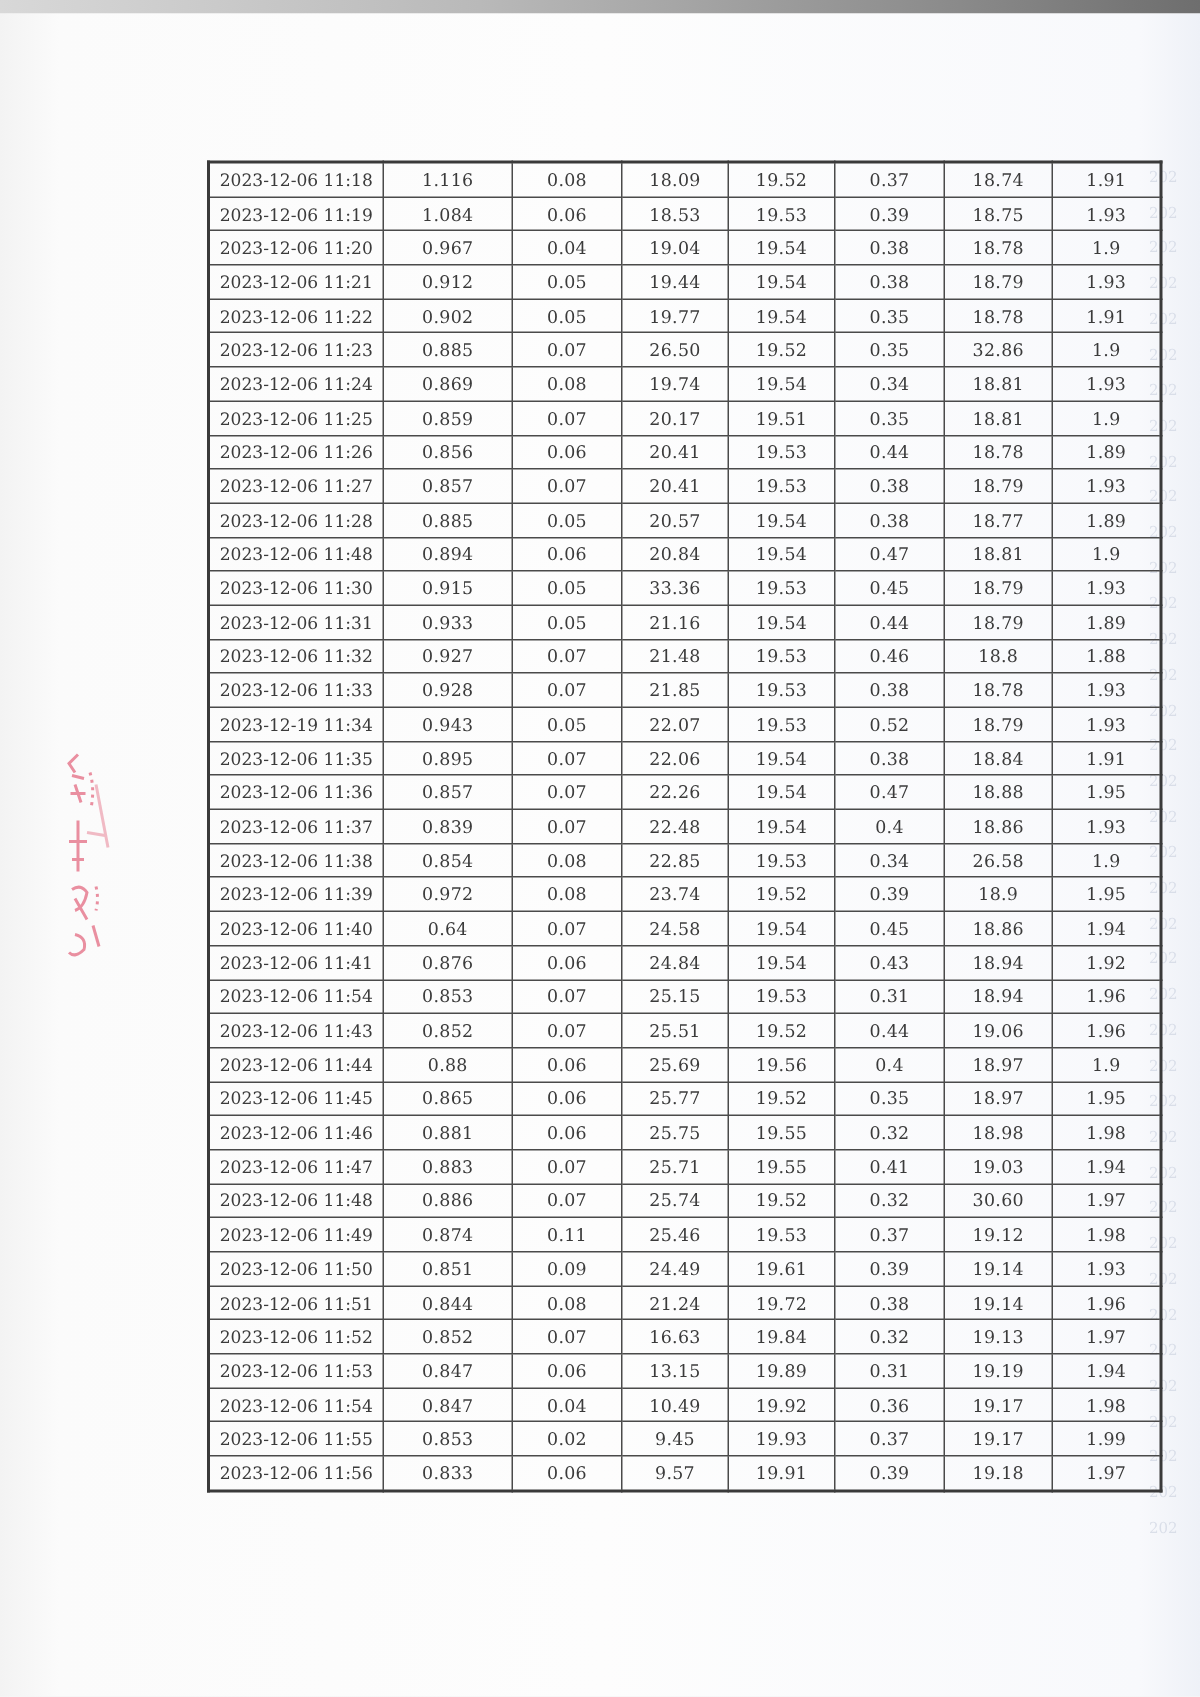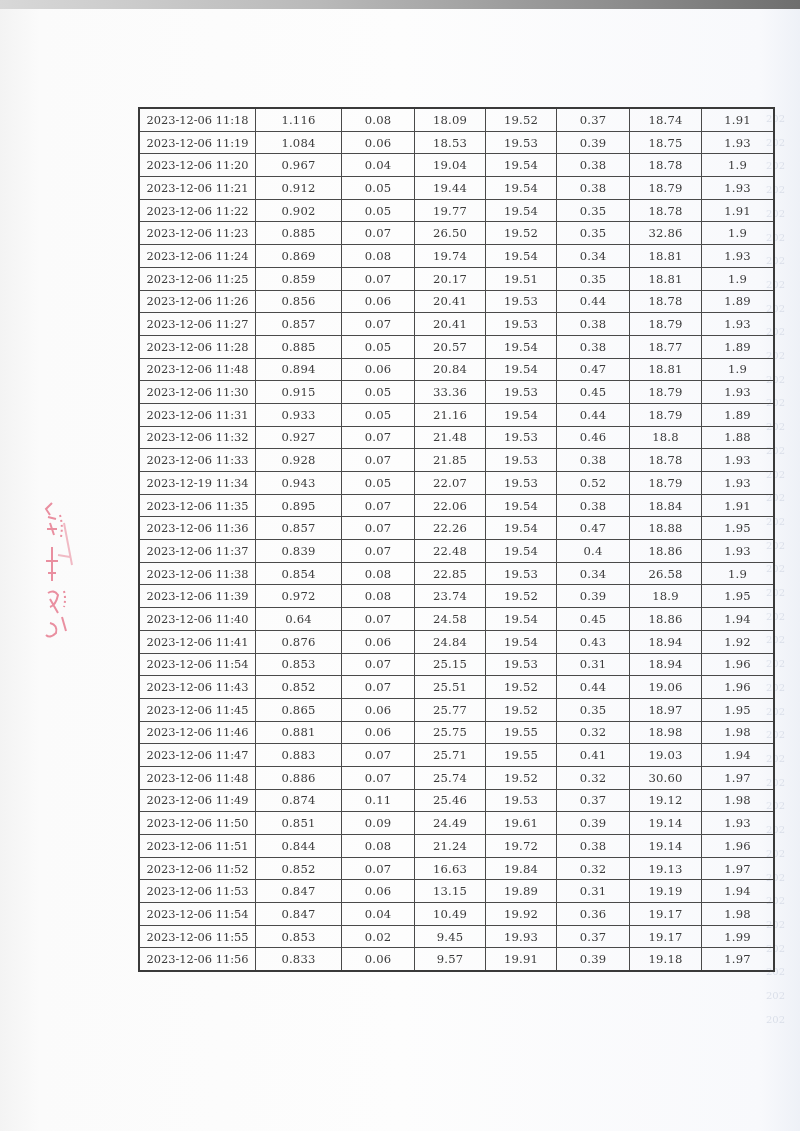--- a/index.html
+++ b/index.html
@@ -363,20 +363,30 @@
         <td class="ts">2023-12-06 11:43</td>
         <td>0.852</td>
         <td>0.07</td>
         <td>25.51</td>
         <td>19.52</td>
         <td>0.44</td>
         <td>19.06</td>
         <td>1.96</td>
       </tr>
       <tr>
+        <td class="ts">2023-12-06 11:44</td>
+        <td>0.88</td>
+        <td>0.06</td>
+        <td>25.69</td>
+        <td>19.56</td>
+        <td>0.4</td>
+        <td>18.97</td>
+        <td>1.9</td>
+      </tr>
+      <tr>
         <td class="ts">2023-12-06 11:45</td>
         <td>0.865</td>
         <td>0.06</td>
         <td>25.77</td>
         <td>19.52</td>
         <td>0.35</td>
         <td>18.97</td>
         <td>1.95</td>
       </tr>
       <tr>

